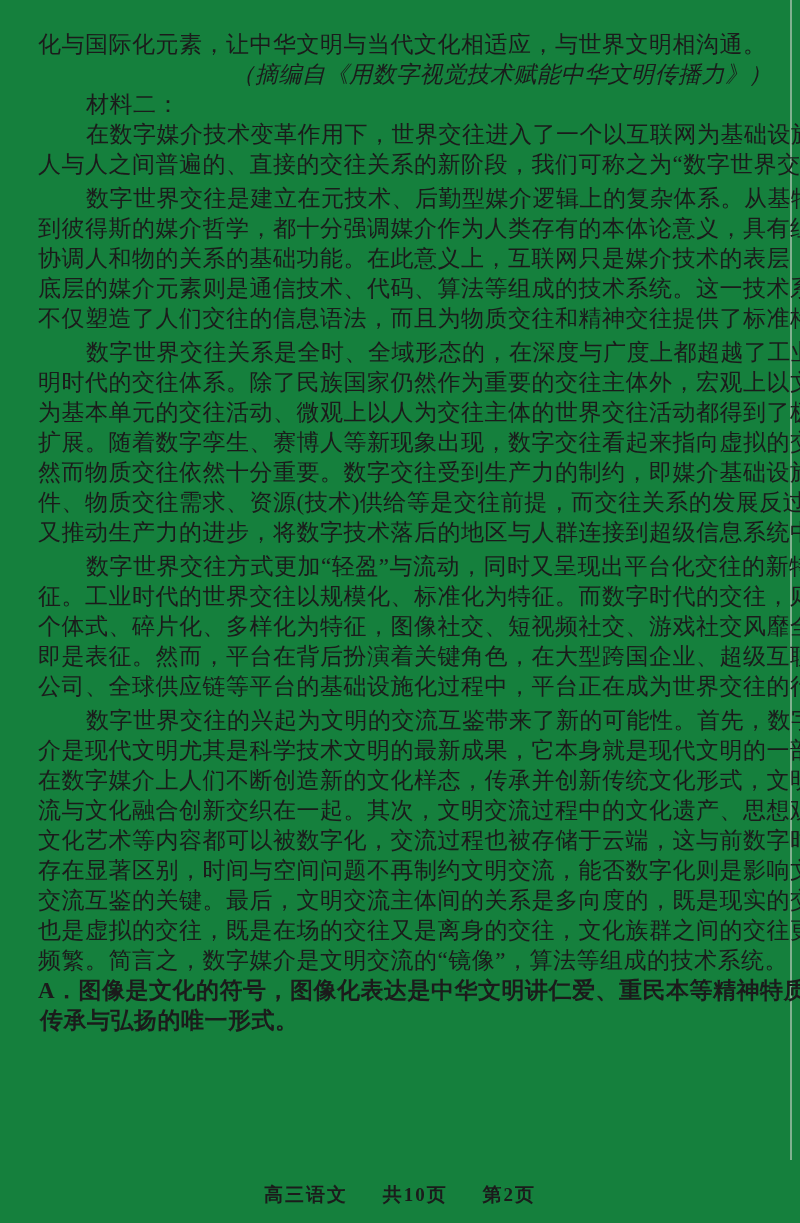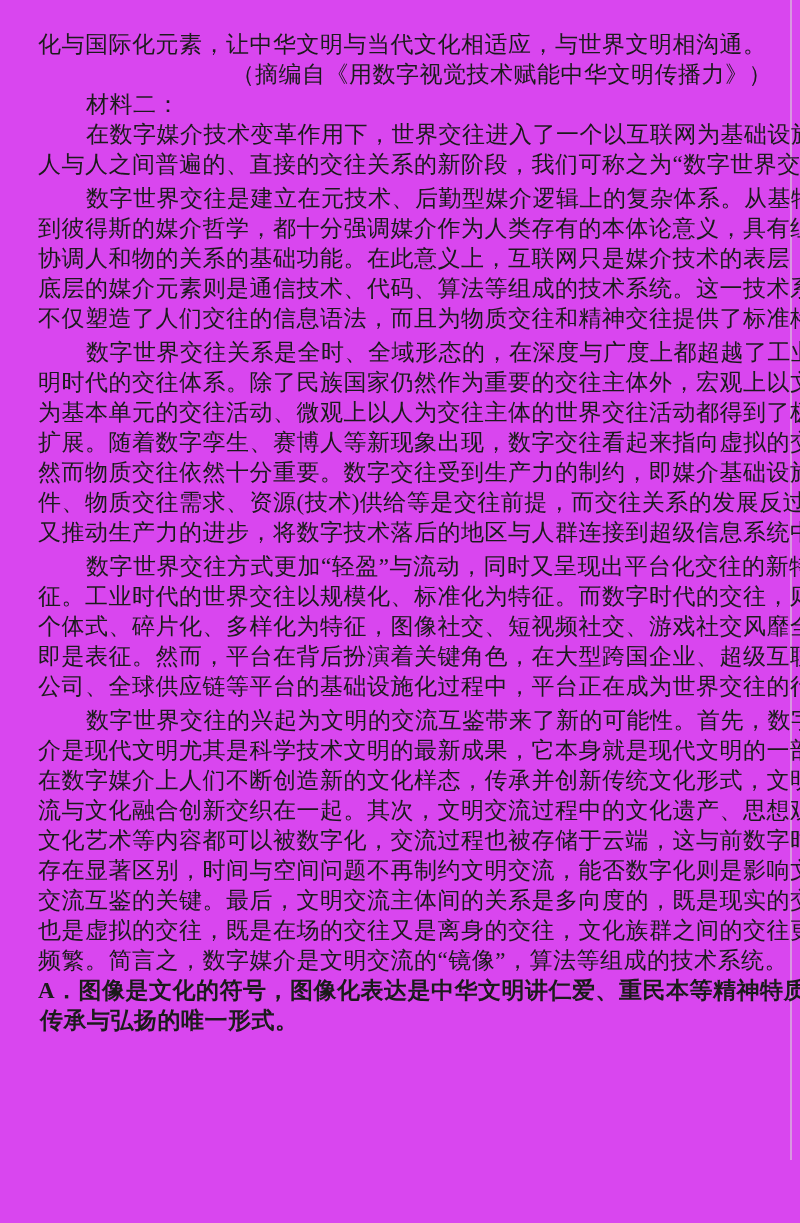--- a/index.html
+++ b/index.html
@@ -4,42 +4,42 @@
 <style>
   html, body { margin: 0; padding: 0; }
   body {
     width: 800px; height: 1223px;
     font-family: "Liberation Serif", "DejaVu Serif", serif;
     background: #ffffff;
   }
   .page {
     position: relative;
     width: 800px; height: 1223px;
-    background: #d946ef;
+    background: #15803d;
     overflow: hidden;
     color: #1b1b1b;
   }
   
   .scan-edge {
     position: absolute; top: 0; right: 8px;
     width: 2px; height: 1160px;
     background: #d8d8d4; opacity: .55;
   }
   .doc {
     position: absolute;
     top: 30px; left: 38px; right: 26px;
   }
   .ln {
     font-size: 23px;
     line-height: 30px;
     white-space: nowrap;
     letter-spacing: 0.5px;
   }
   .ind { padding-left: 48px; }           
-  .src { text-align: right; padding-right: 2px; }
+  .src { text-align: right; padding-right: 2px; font-style: italic; }
   .gap  { margin-top: 4px; }
   .gap6 { margin-top: 0; }
   .bold { font-weight: 700; }
   .opt2 { padding-left: 2px; }
   .footer {
     position: absolute;
     top: 1182px; left: 0; right: 0;
     text-align: center;
     font-size: 19px;
     font-weight: 700;
@@ -91,13 +91,18 @@
     <div class="ln">存在显著区别，时间与空间问题不再制约文明交流，能否数字化则是影响文明</div>
     <div class="ln">交流互鉴的关键。最后，文明交流主体间的关系是多向度的，既是现实的交往</div>
     <div class="ln">也是虚拟的交往，既是在场的交往又是离身的交往，文化族群之间的交往更加</div>
     <div class="ln">频繁。简言之，数字媒介是文明交流的“镜像”，算法等组成的技术系统。</div>
 
 
     <div class="ln bold">A．图像是文化的符号，图像化表达是中华文明讲仁爱、重民本等精神特质的</div>
     <div class="ln bold opt2">传承与弘扬的唯一形式。</div>
   </div>
 
+  <div class="footer">
+    <span>高三语文</span>
+    <span>共10页</span>
+    <span>第2页</span>
+  </div>
 </div>
 
 </body></html>

